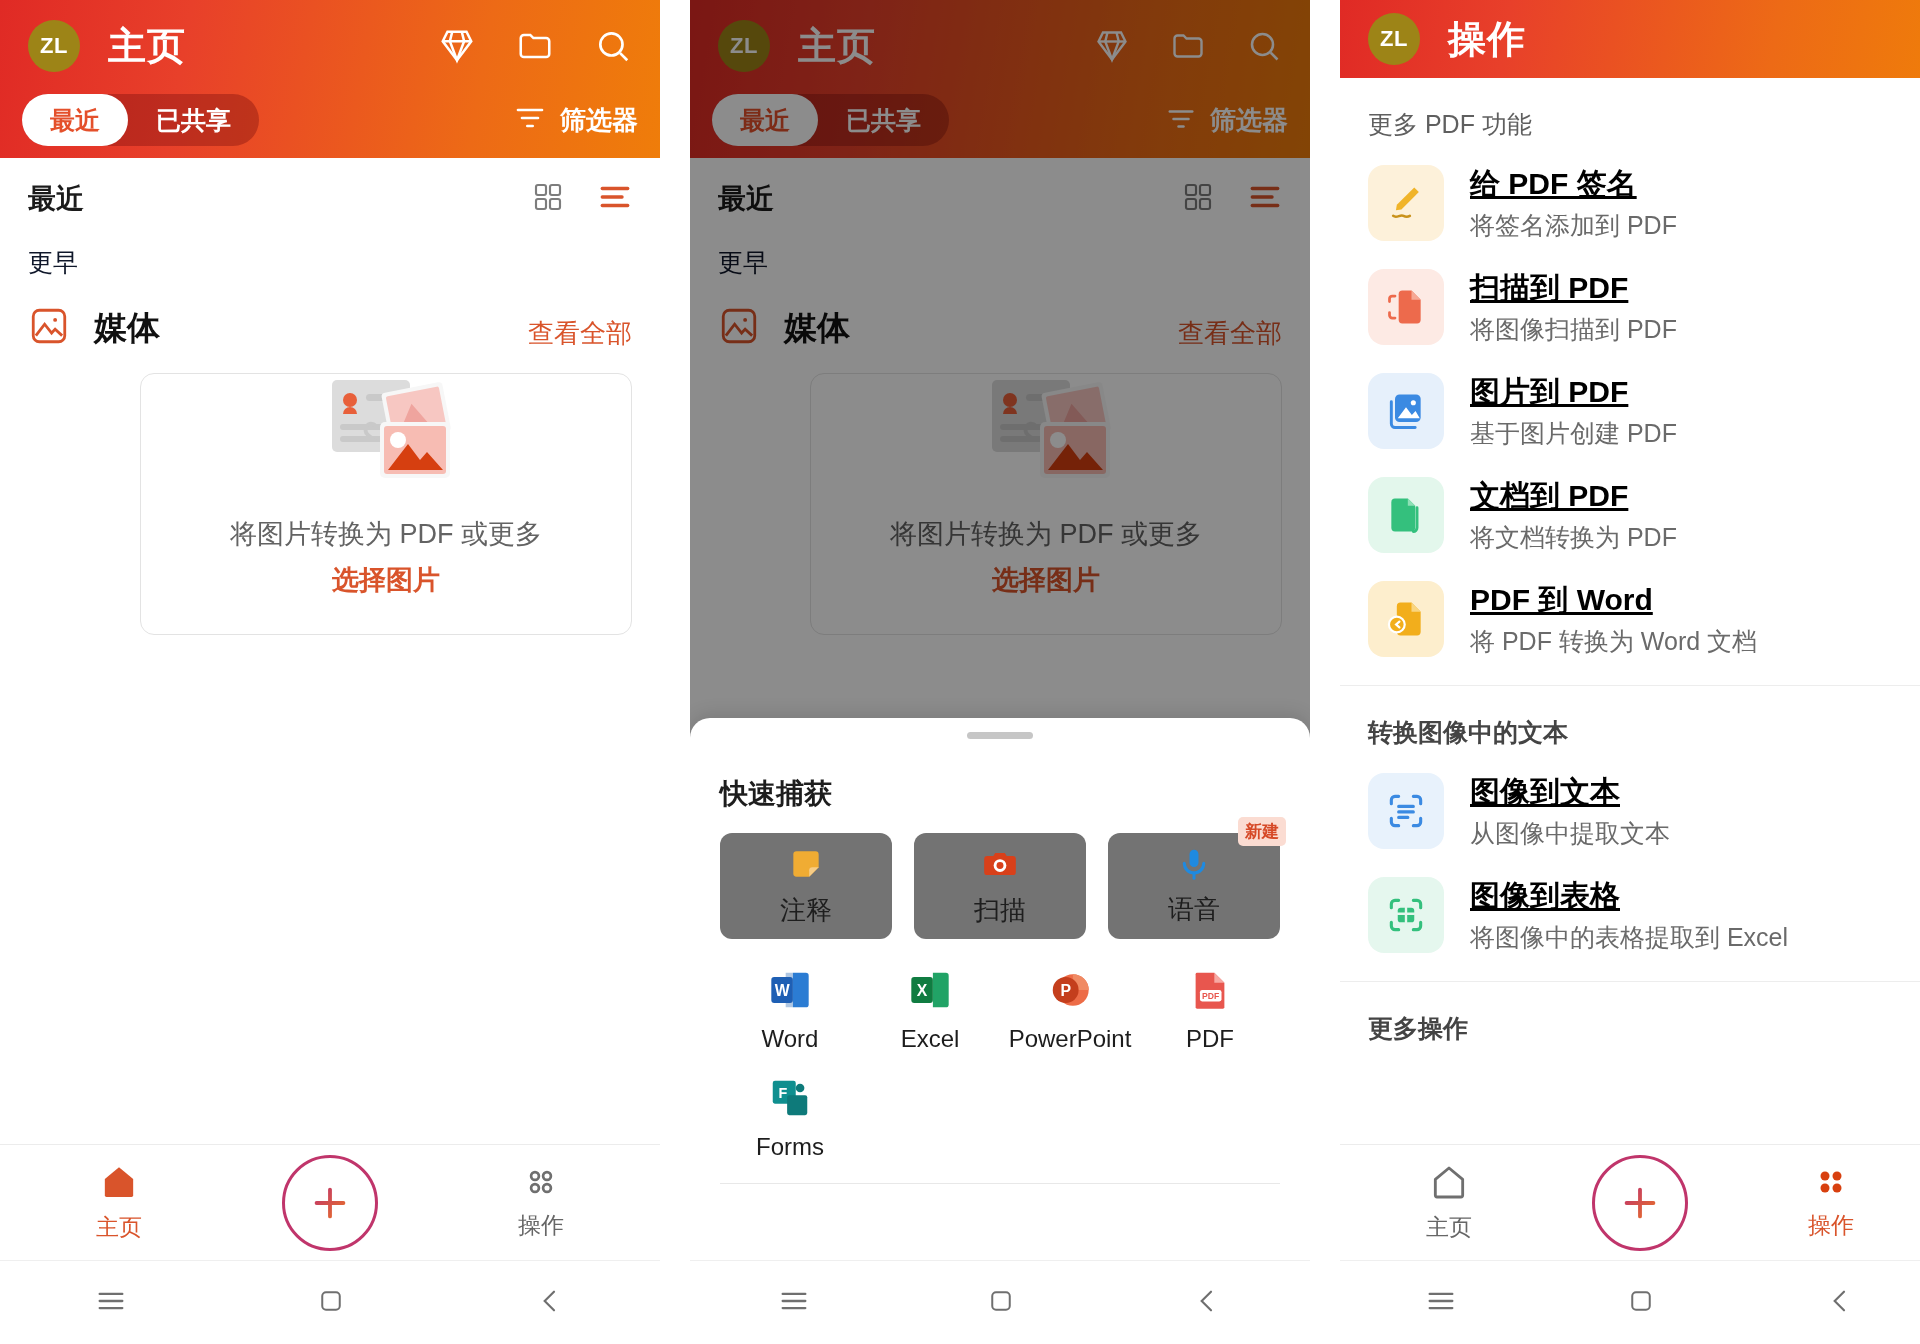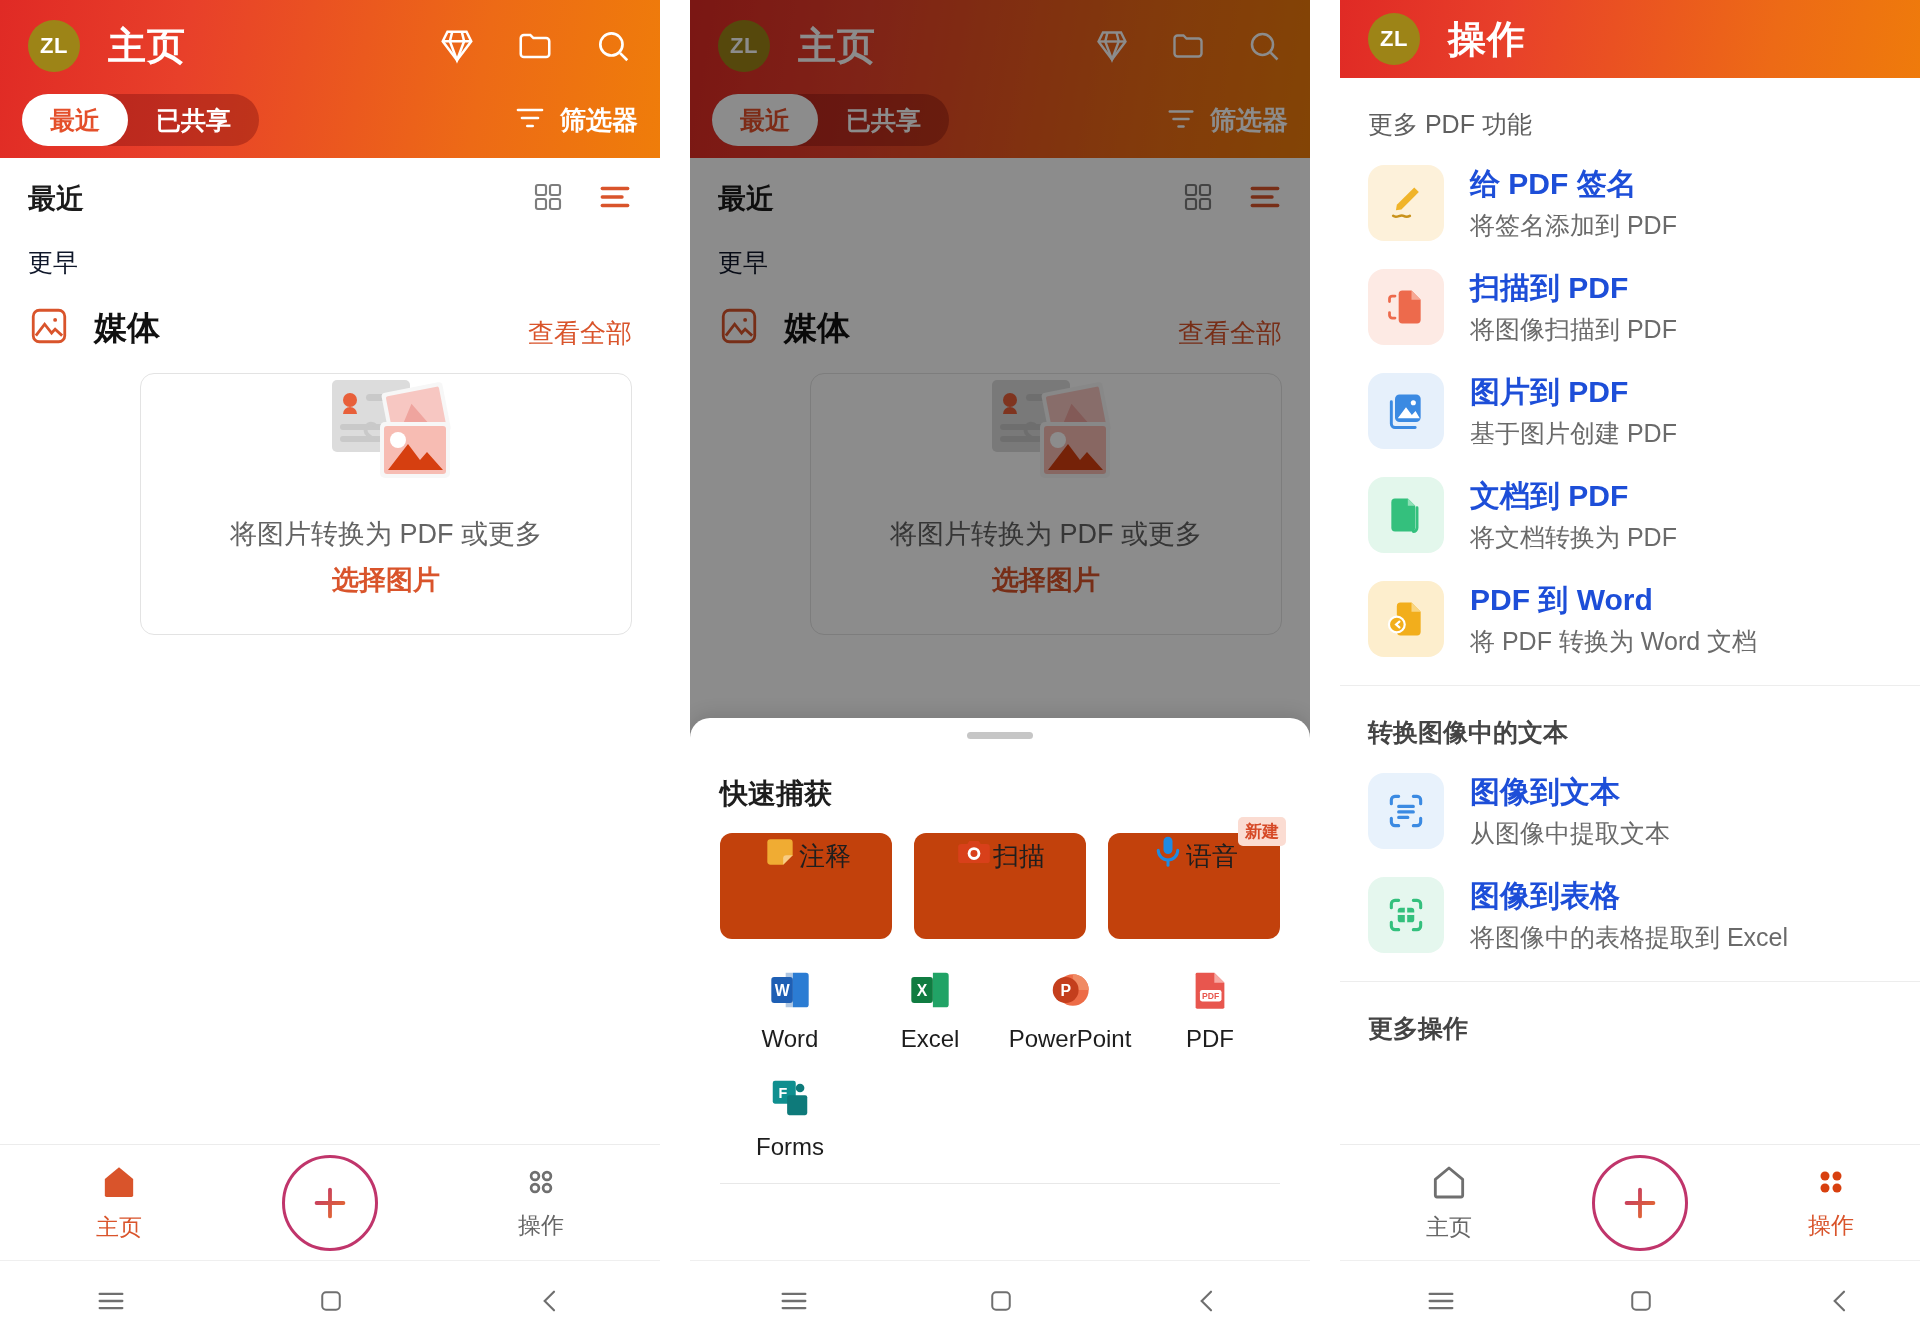--- a/index.html
+++ b/index.html
@@ -111,22 +111,22 @@
   
   .sheet {
     position:absolute; left:0; right:0; top: 718px; bottom:0;
     background:#fff; border-radius: 20px 20px 0 0; z-index: 6;
     box-shadow: 0 -4px 18px rgba(0,0,0,0.12);
   }
   .grabber { width: 66px; height: 7px; border-radius: 4px; background:#c6c6c6; margin: 14px auto 0 auto; }
   .sheet-h { font-size: 28px; font-weight: 700; color:#1d1d1d; padding: 36px 30px 0 30px; }
   .qc-row { display:flex; gap: 22px; padding: 20px 30px 0 30px; }
   .qc {
-    flex:1; height: 106px; background:#c2410c; border-radius: 12px;
-    display:flex; flex-direction:row; align-items:flex-start; justify-content:center;
+    flex:1; height: 106px; background:#737373; border-radius: 12px;
+    display:flex; flex-direction:column; align-items:center; justify-content:center;
     position:relative;
   }
   .qc-label { font-size: 26px; color:#1e1e1e; margin-top: 6px; }
   .badge {
     position:absolute; top:-16px; right:-6px;
     background:#fbdcd2; color:#d64927; font-size: 17px;
     padding: 3px 7px; border-radius: 5px; font-weight:700;
   }
   .create-grid { display:flex; flex-wrap:wrap; padding: 6px 30px 0 30px; }
   .create-item { width: 25%; display:flex; flex-direction:column; align-items:center; margin-top: 22px; }
@@ -135,21 +135,21 @@
 
   
   .act-head { font-size: 25px; color:#5f5f5f; padding: 30px 28px 10px 28px; font-weight: 500;}
   .act-head.bold { font-weight: 700; color:#444; }
   .act-item { display:flex; align-items:center; padding: 13px 28px; }
   .act-ico {
     width: 76px; height: 76px; border-radius: 16px;
     display:flex; align-items:center; justify-content:center; flex:0 0 auto;
   }
   .act-text { margin-left: 26px; }
-  .act-title { font-size: 30px; font-weight: 700; color:#1d4ed8; }
+  .act-title { font-size: 30px; font-weight: 700; color:#000000;text-decoration:underline; }
   .act-sub { font-size: 25px; color:#6a6a6a; margin-top: 4px; }
   .act-div { border-top: 1px solid #ededed; margin: 14px 0 0 0; }
   .act-div2 { border-top: 1px solid #ededed; margin-top: 14px; }
 </style>
 </head>
 <body>
 
 <div class="stage">
 
   <div class="panel panel-1">

